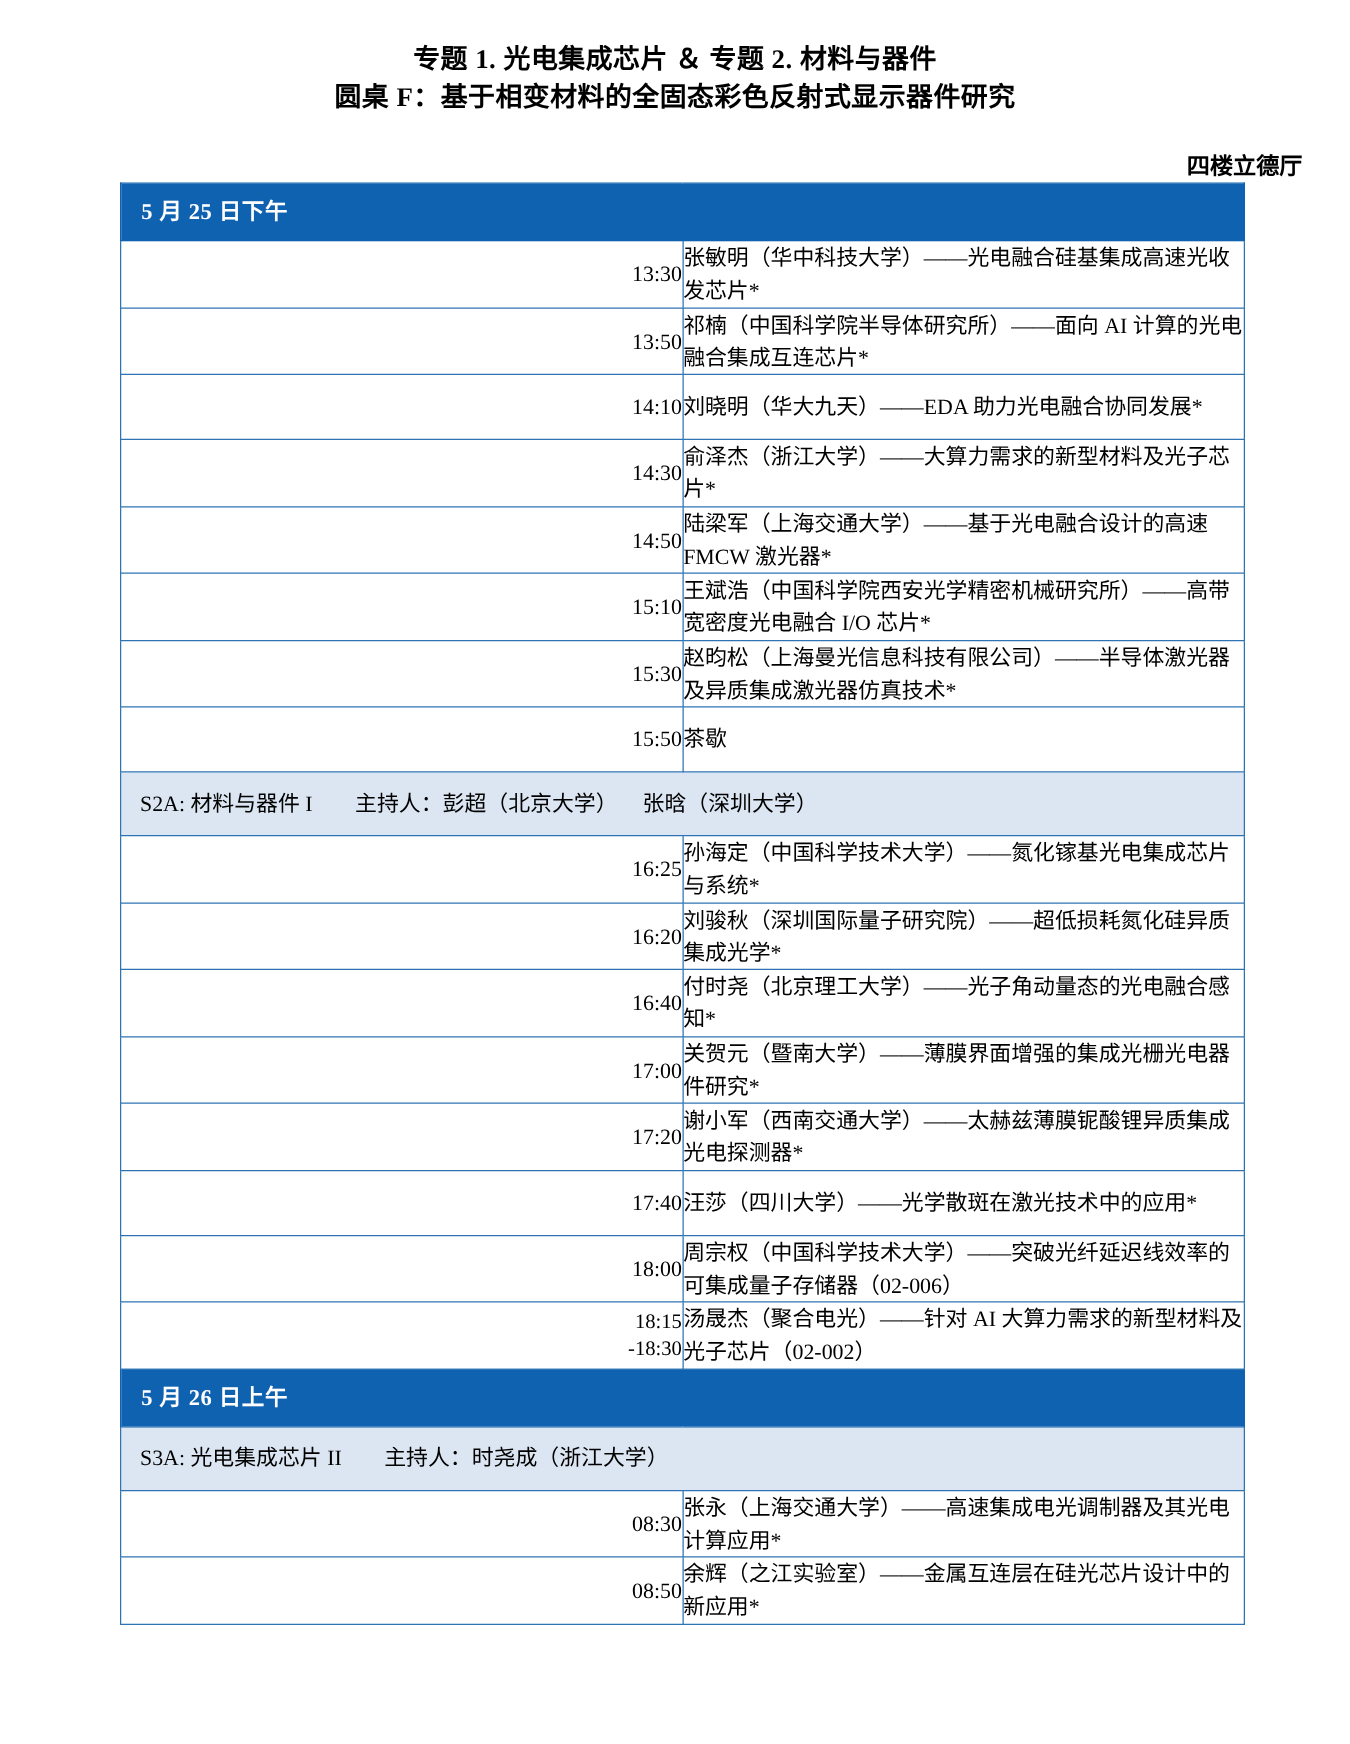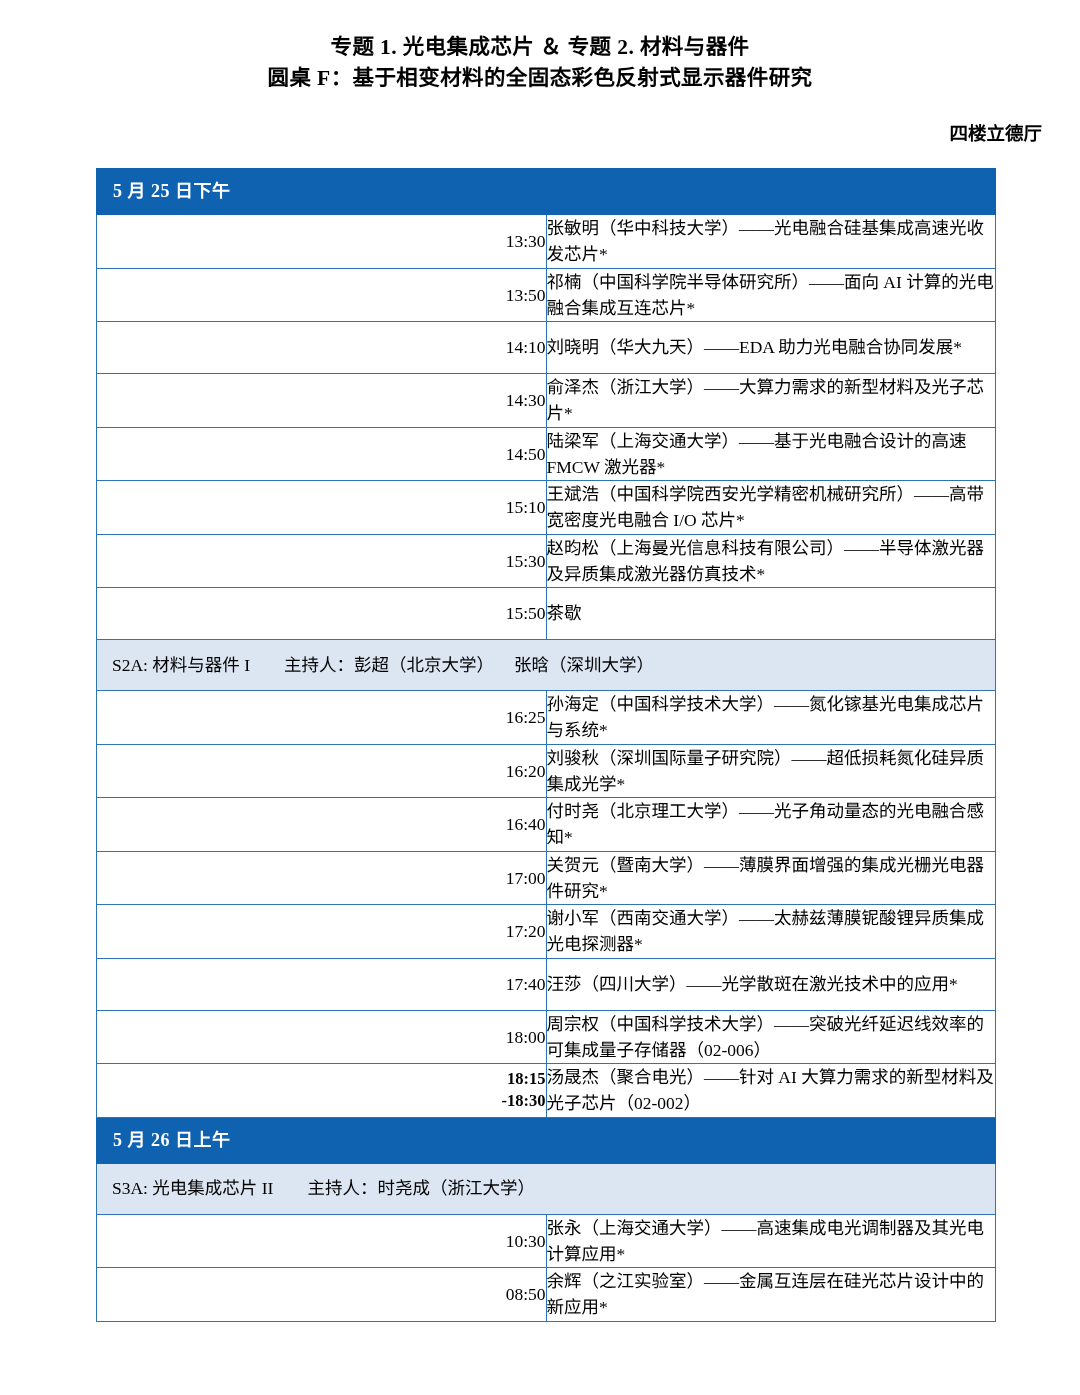--- a/index.html
+++ b/index.html
@@ -46,21 +46,20 @@
     padding-right: 38px;
     padding-top: 28px;
     text-align: right;
     font-size: 18.5px;
     font-weight: bold;
     line-height: 24px;
   }
 
   
   .schedule-wrap {
-    margin-top: 22px;
     padding-left: 96px;
     padding-right: 84px;
   }
   table.schedule {
     width: 900px;
     border-collapse: collapse;
     table-layout: fixed;
   }
   table.schedule td {
     border: 1px solid #2E74B5;
@@ -113,21 +112,20 @@
     padding: 0 4px;
     font-size: 17.5px;
     white-space: nowrap;
   }
   td.time-cell.two-line {
     line-height: 1.35;
     font-size: 16.5px;
   }
   td.time-cell .t-line {
     display: block;
-    font-weight: bold;
   }
   td.talk-cell {
     padding: 0 0 0 15px;
     font-size: 17.5px;
   }
 </style>
 </head>
 <body>
 
 <div class="page">
@@ -215,21 +213,21 @@
             </td>
             <td class="talk-cell">汤晟杰（聚合电光）——针对 AI 大算力需求的新型材料及光子芯片（02-002）</td>
           </tr>
           <tr class="day-header">
             <td colspan="2">5 月 26 日上午</td>
           </tr>
           <tr class="session-header">
             <td colspan="2"><span class="session-code">S3A: 光电集成芯片 II</span><span class="session-gap"></span><span>主持人：时尧成（浙江大学）</span></td>
           </tr>
           <tr class="talk-row">
-            <td class="time-cell">10:30</td>
+            <td class="time-cell">08:30</td>
             <td class="talk-cell">张永（上海交通大学）——高速集成电光调制器及其光电计算应用*</td>
           </tr>
           <tr class="talk-row">
             <td class="time-cell">08:50</td>
             <td class="talk-cell">余辉（之江实验室）——金属互连层在硅光芯片设计中的新应用*</td>
           </tr>
         </tbody>
     </table>
   </div>
 

